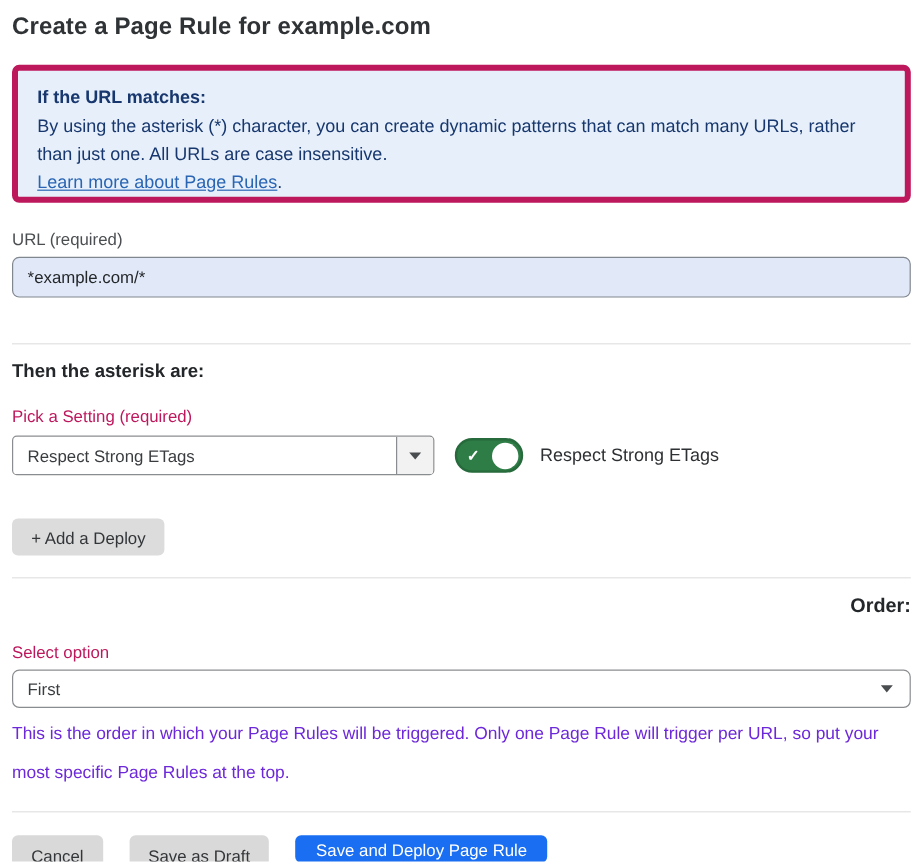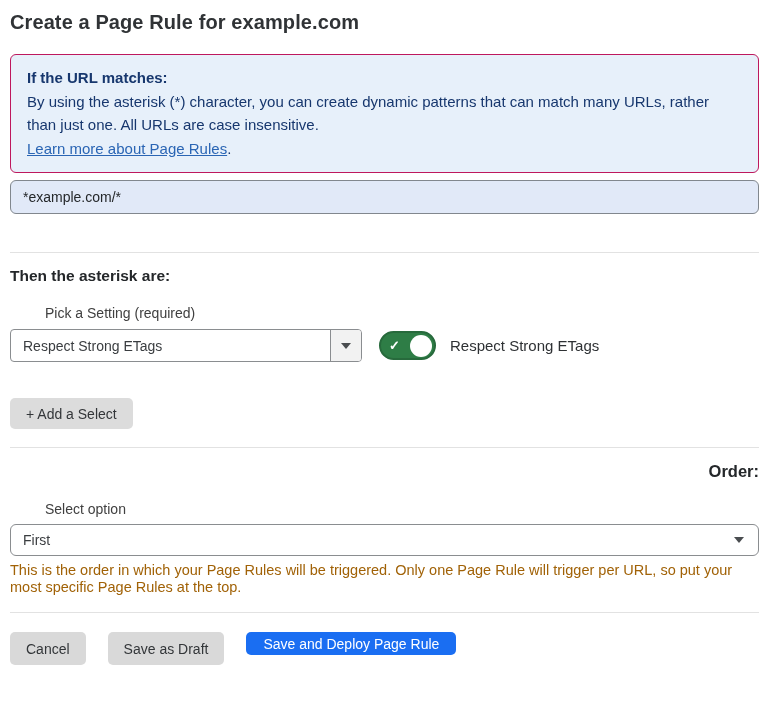--- a/index.html
+++ b/index.html
@@ -15,23 +15,23 @@
     font-size: 20px;
     font-weight: 700;
     color: #303336;
     letter-spacing: .1px;
     margin-top: 2px;
   }
 
   .info-box {
     margin-top: 20px;
     background: #e7f0fa;
-    border: 1px solid #be185d;
+    border: 5px solid #be185d;
     border-radius: 6px;
-    padding: 11px 16px 12px 16px;
+    padding: 11px 16px 0 16px;
     color: #17376e;
     font-size: 15px;
     line-height: 23.5px;
   }
   .info-box .info-heading { font-weight: 700; display: block; }
   .info-box .info-body { display: block; }
   .info-box a.info-link {
     color: #2a65b4;
     text-decoration: underline;
     cursor: pointer;
@@ -73,22 +73,21 @@
     font-size: 15.5px;
     font-weight: 700;
     color: #24272a;
   }
   h2.order-heading { font-size: 16.5px; text-align: right; }
 
   .sub-label {
     display: block;
     margin-top: 20px;
     font-size: 14px;
-    color: #404040;
-    margin-left: 35px;
+    color: #be185d;
   }
 
   .setting-row {
     margin-top: 8px;
     display: flex;
     align-items: center;
   }
 
   .select-box {
     display: flex;
@@ -186,22 +185,22 @@
     justify-content: space-between;
     padding: 0 14px 0 12px;
     font-size: 14px;
     color: #3a3d40;
     cursor: pointer;
   }
 
   .help-text {
     margin-top: 6px;
     font-size: 14.5px;
-    line-height: 17px;
-    color: #a16207;
+    line-height: 32px;
+    color: #6d28d9;
     max-width: 749px;
   }
 
   .actions-row {
     margin-top: 19px;
     display: flex;
     gap: 22px;
   }
   .btn-primary {
     background: #1a6ef2;
@@ -220,20 +219,21 @@
   <h1 class="page-title">Create a Page Rule for example.com</h1>
 
   <div class="info-box">
     <span class="info-heading">If the URL matches:</span>
     <span class="info-body">By using the asterisk (*) character, you can create dynamic patterns that can match many URLs, rather than just one. All URLs are case insensitive.</span>
     <span>
       <a class="info-link">Learn more about Page Rules</a><span class="info-link-suffix">.</span>
     </span>
   </div>
 
+  <label class="field-label">URL (required)</label>
   <input class="url-input" type="text" value="*example.com/*" style="">
 
   <hr class="divider divider-1">
 
   <h2 class="section-heading">Then the asterisk are:</h2>
 
   <label class="sub-label">Pick a Setting (required)</label>
 
   <div class="setting-row">
     <div class="select-box">
@@ -242,21 +242,21 @@
           <span class="caret-down"></span>
         </span>
     </div>
     <div class="toggle">
       <span class="toggle-check">✓</span>
       <span class="toggle-knob"></span>
     </div>
     <span class="toggle-text">Respect Strong ETags</span>
   </div>
 
-  <button class="btn-gray add-setting-btn">+ Add a Select</button>
+  <button class="btn-gray add-setting-btn">+ Add a Deploy</button>
 
   <hr class="divider divider-2">
 
   <h2 class="section-heading order-heading">Order:</h2>
 
   <label class="sub-label">Select option</label>
 
   <div class="order-select">
     <span>First</span>
     <span class="caret-down"></span>

